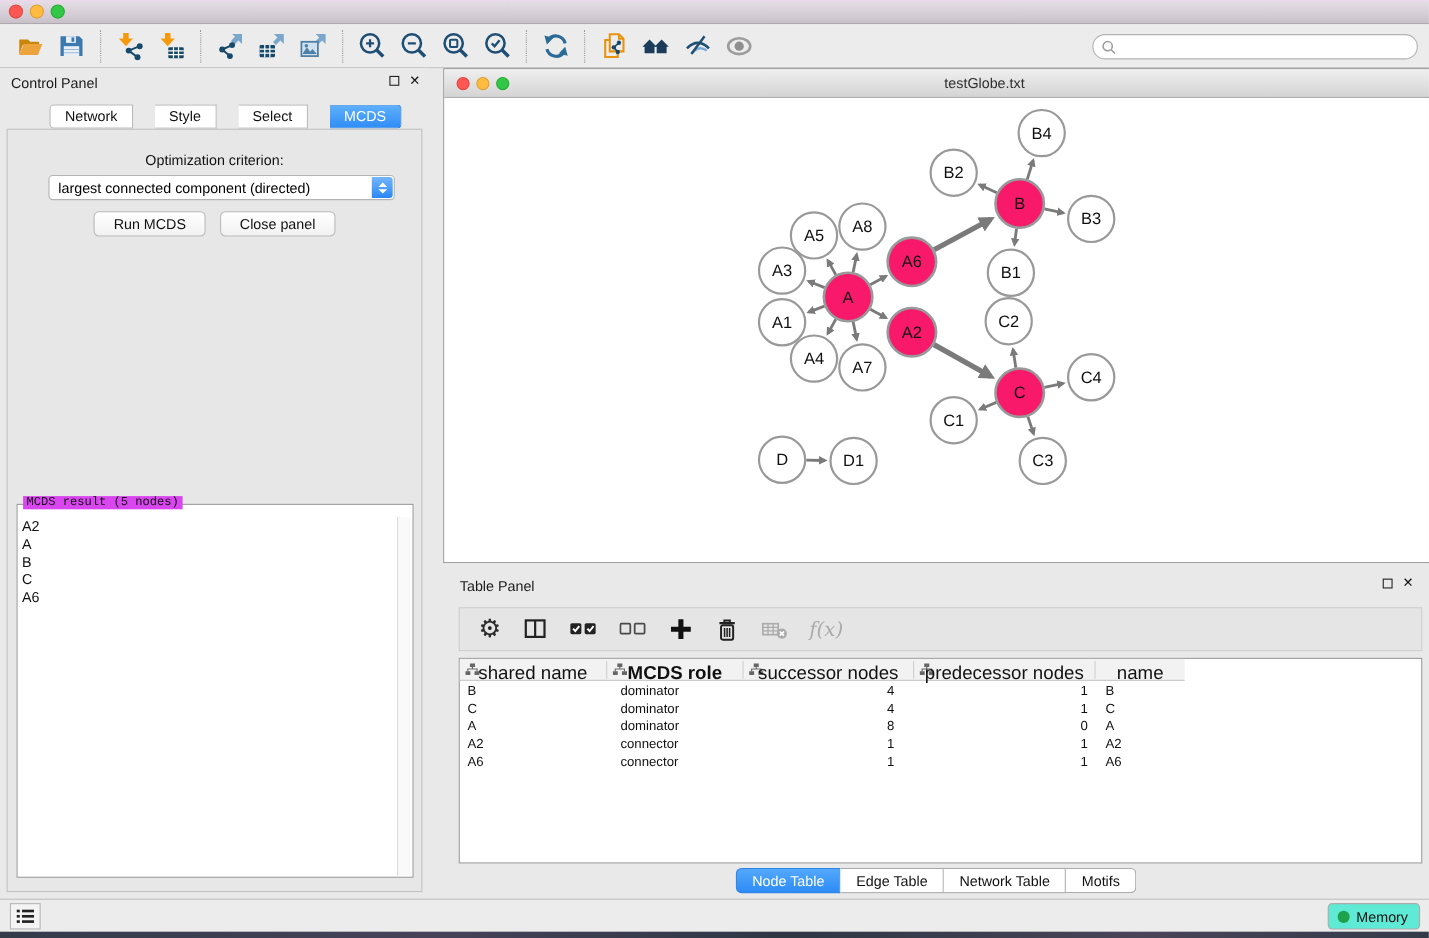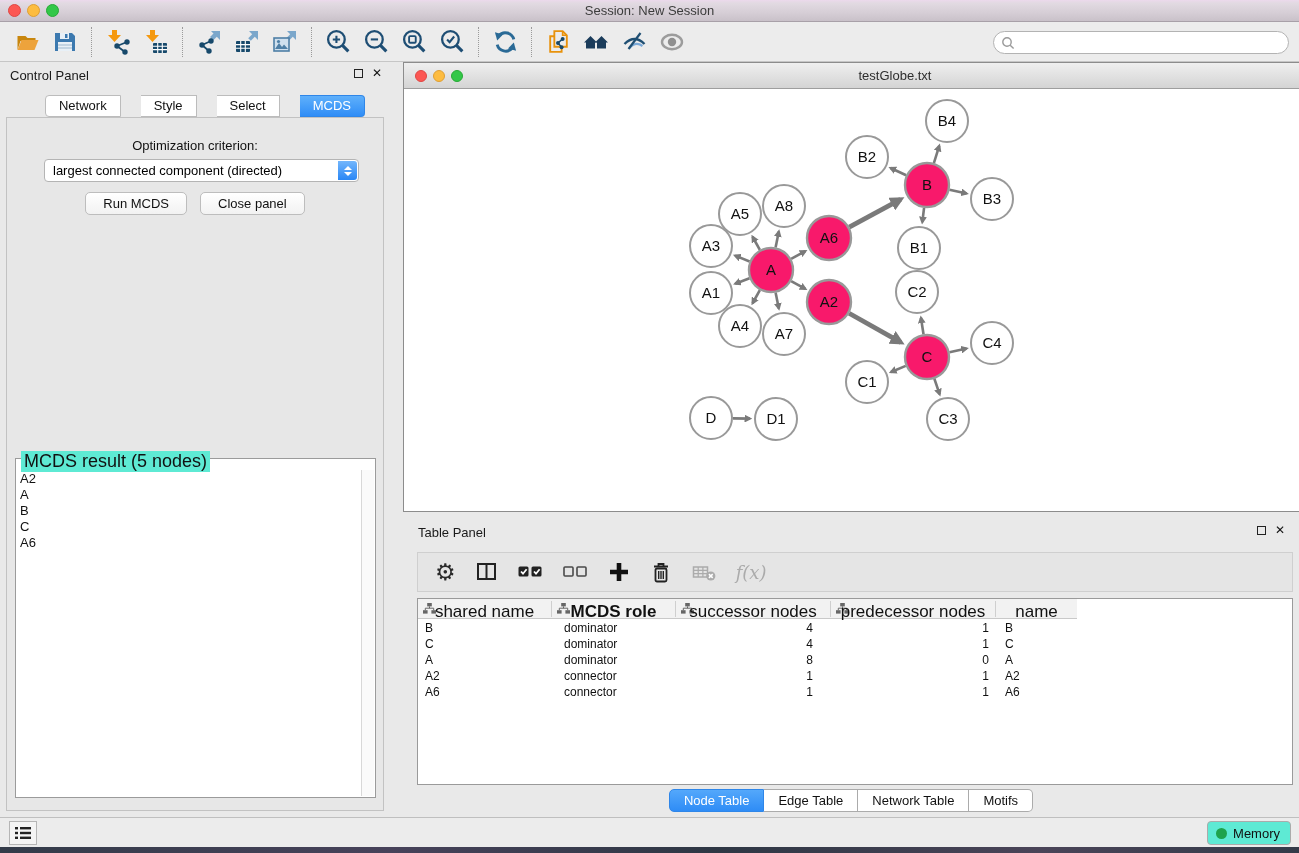--- a/index.html
+++ b/index.html
@@ -55,22 +55,22 @@
   .sel-stepper { position:absolute; right:1px; top:1px; bottom:1px; width:19px; border-radius:0 3px 3px 0;
     background:linear-gradient(#73b6fc,#2a87f5); display:flex; flex-direction:column; align-items:center; justify-content:center; gap:2px; }
   .sel-stepper .tri-up { width:0; height:0; border-left:4px solid transparent; border-right:4px solid transparent; border-bottom:4px solid #fff; }
   .sel-stepper .tri-dn { width:0; height:0; border-left:4px solid transparent; border-right:4px solid transparent; border-top:4px solid #fff; }
   .btnrow { position:absolute; left:0; top:74px; width:100%; display:flex; justify-content:center; gap:13px; }
   .btn { height:23px; padding:0 17px; background:linear-gradient(#ffffff,#f2f2f2); border:1px solid #bdbdbd;
     border-radius:5px; font-size:13px; color:#111; line-height:21px; }
 
   .fieldset { position:absolute; left:8px; top:340px; width:361px; height:340px;
     border:1px solid #9b9b9b; background:#fff; }
-  .fieldset .legend { position:absolute; top:-8px; left:5px; background:#5eead4; padding:0 3px;
-    font-size:18px; color:#111; }
+  .fieldset .legend { position:absolute; top:-8px; left:5px; background:#d946ef; padding:0 3px;
+    font-size:11px; color:#111;font-family:Liberation Mono, monospace; }
   .result-list { position:absolute; left:4px; top:12px; right:16px; bottom:4px; font-size:13px; color:#111; }
   .result-list .ritem { height:16px; line-height:16px; }
   .vscroll { position:absolute; right:1px; top:11px; bottom:1px; width:13px; background:#fafafa; border-left:1px solid #d8d8d8; }
 
   
   .netwin { position:absolute; left:403px; top:62px; width:984px; height:450px;
     border:1px solid #8c8c8c; background:#fff; }
   .nw-titlebar { position:absolute; left:0; top:0; width:100%; height:26px;
     background:linear-gradient(#efefef,#d4d4d4); border-bottom:1px solid #9e9e9e; }
   .nw-titlebar .nwtitle { position:absolute; left:0; right:0; top:5px; text-align:center; font-size:13px; color:#2e2e2e; }
@@ -125,21 +125,20 @@
 <body>
 
 <div class="app">
 
   <div class="titlebar">
     <div class="lights">
       <div class="light red"></div>
       <div class="light yellow"></div>
       <div class="light green"></div>
     </div>
-    <div class="title-text">Session: New Session</div>
   </div>
 
   <div class="toolbar">
     <div class="tbtn">
       <svg width="27" height="26" viewBox="0 0 26 26">
         <path d="M3 21 V7 h8 l2 2 h8 v3 H6 Z" fill="#c8860d"></path>
         <path d="M3 21 l4-10 h17 l-4 10 z" fill="#eda33c"></path>
       </svg>
     </div>
     <div class="tbtn">

